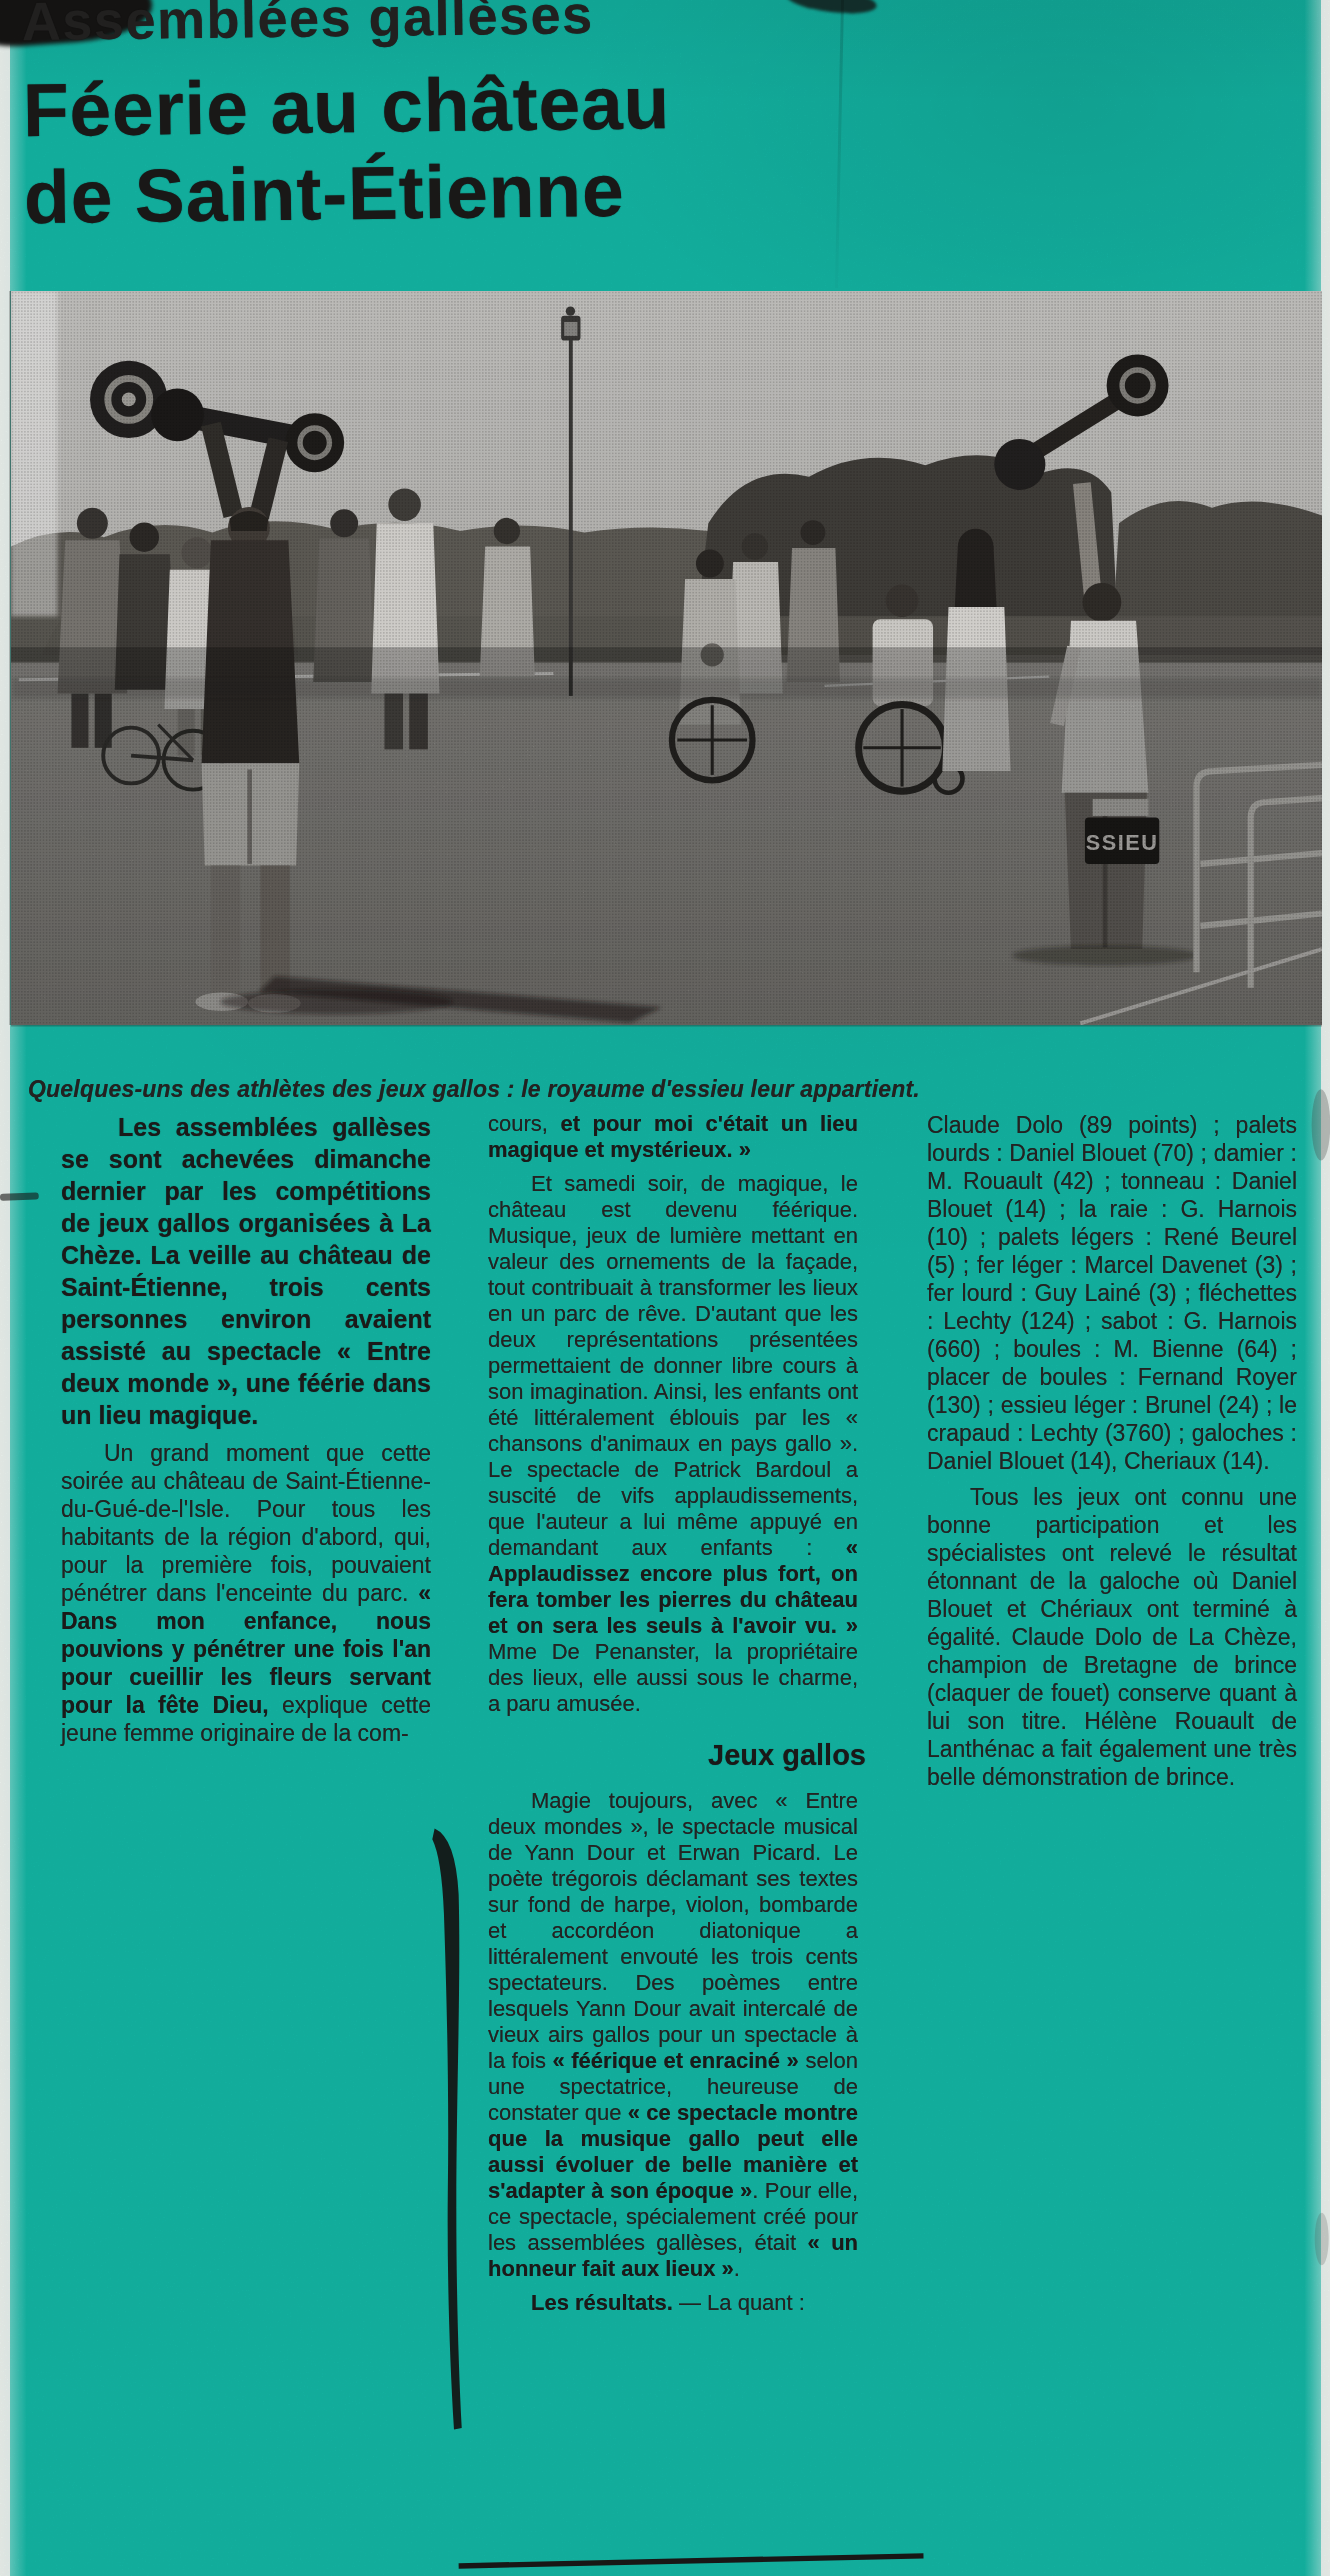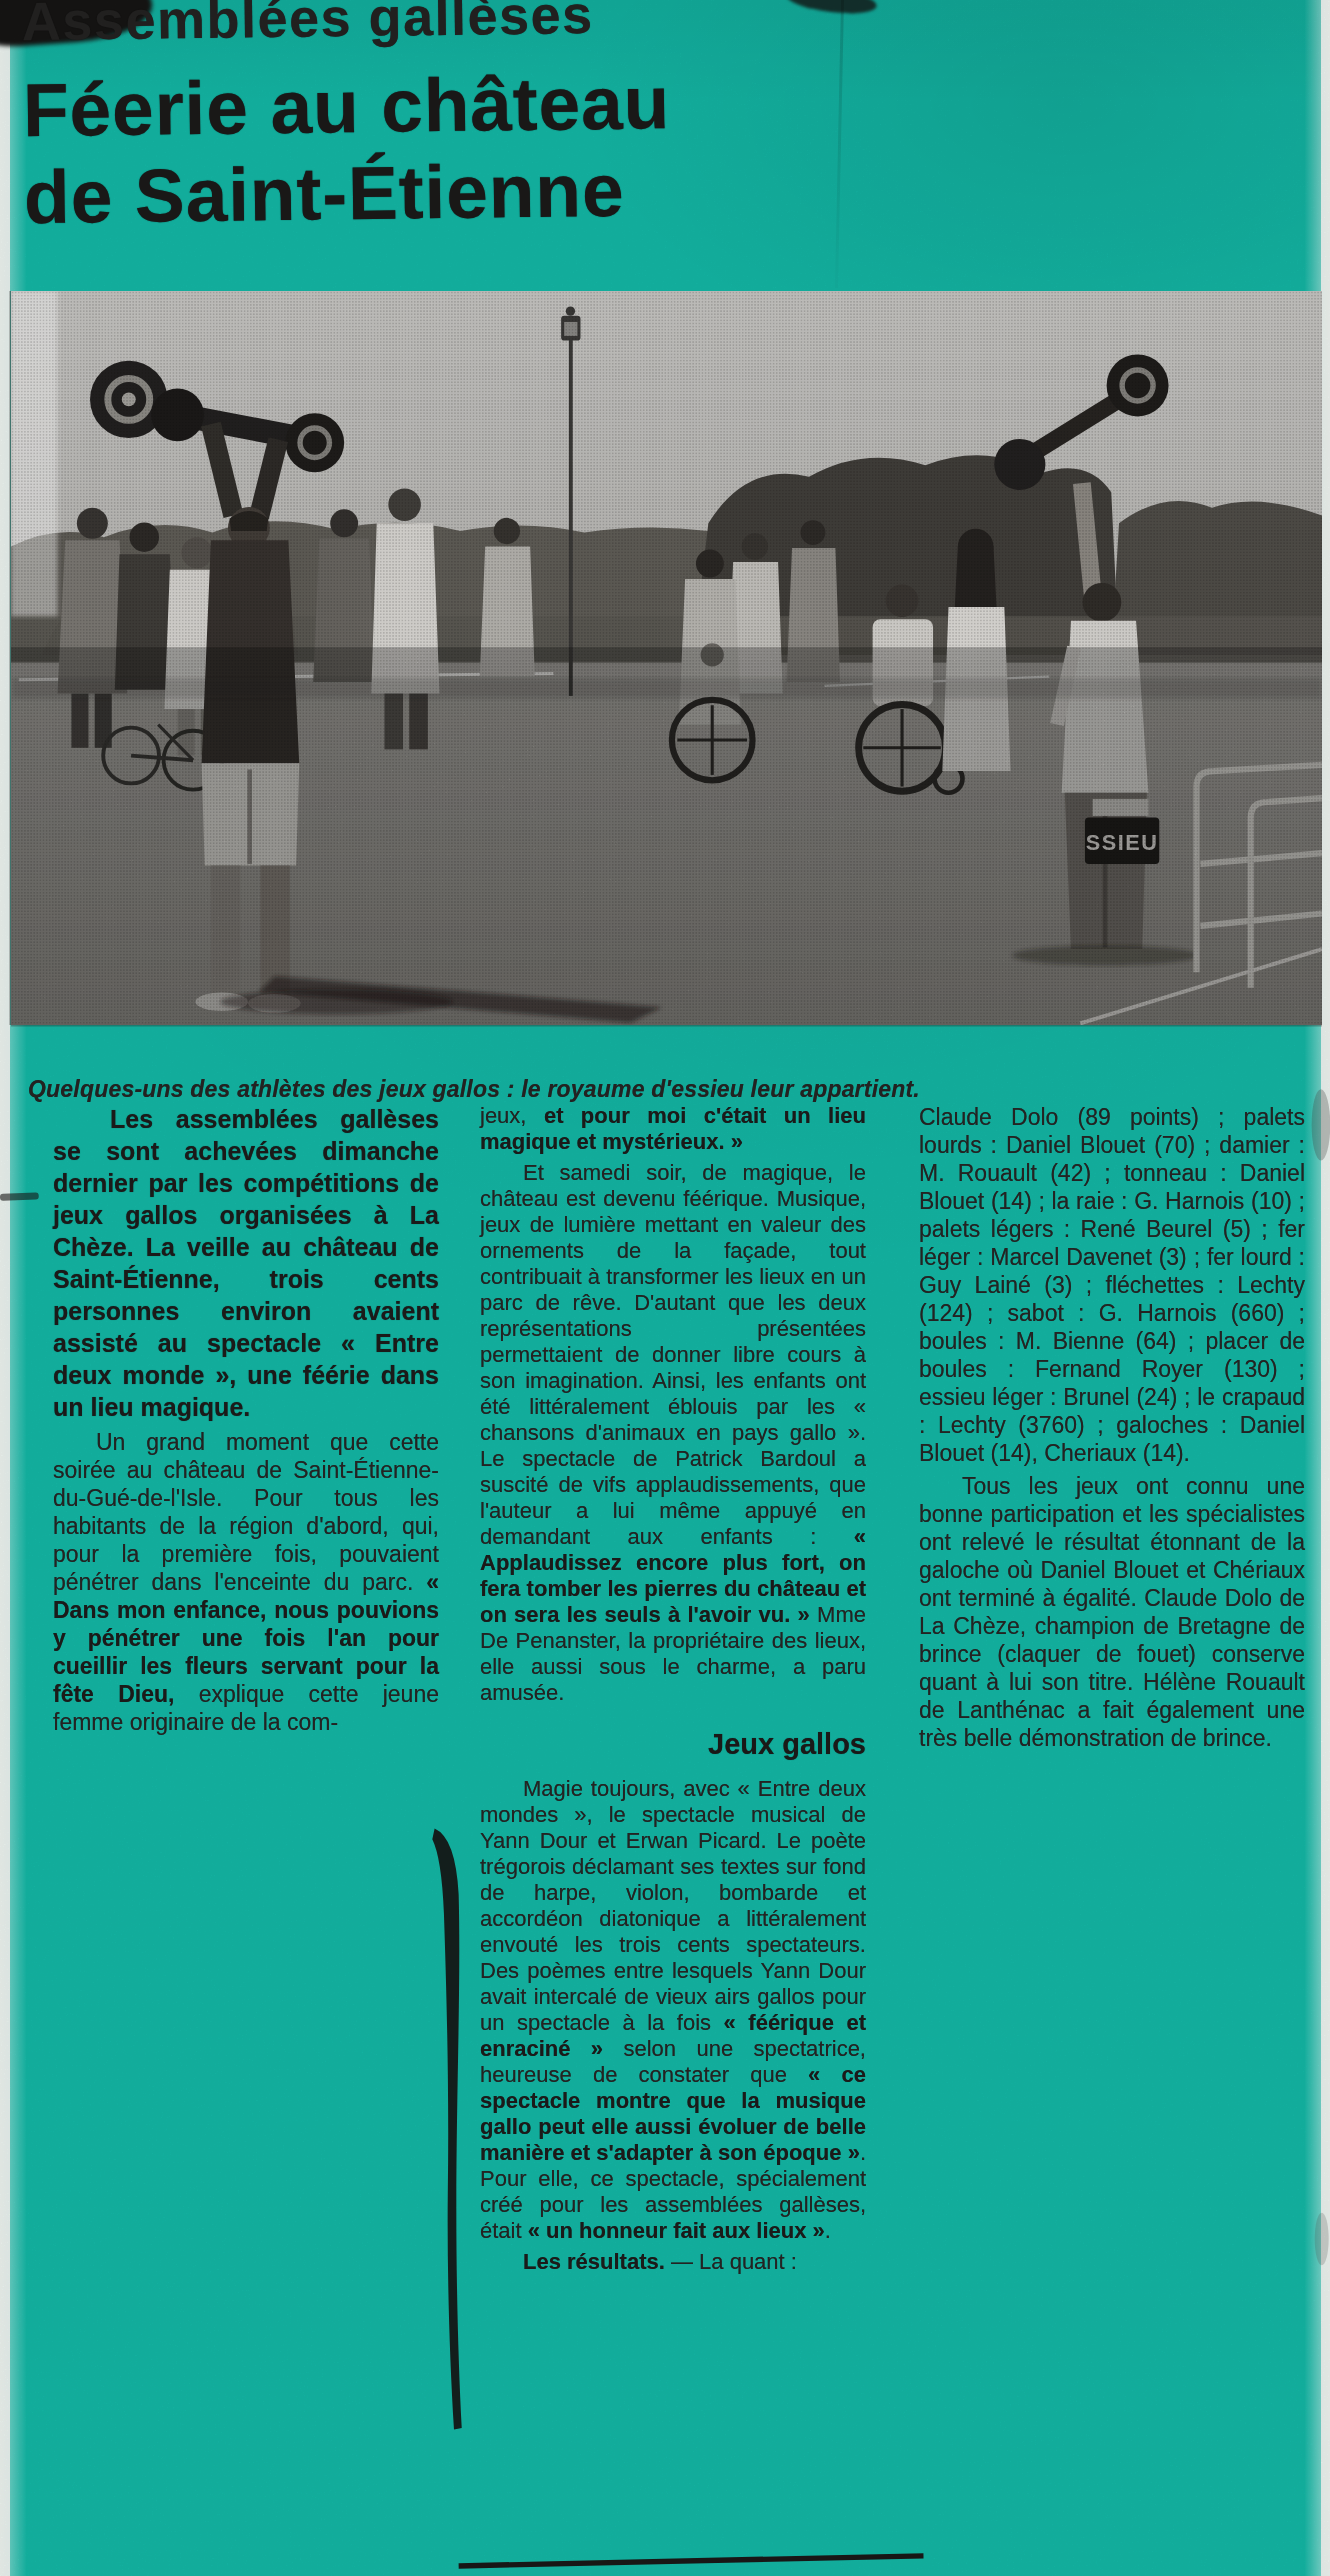--- a/index.html
+++ b/index.html
@@ -30,21 +30,21 @@
     background-image:radial-gradient(rgba(25,24,22,.16) 0.8px, transparent 1.2px);
     background-size:3.1px 3.1px;mix-blend-mode:multiply;}
   
   #caption{position:absolute;left:28px;top:1076px;width:1023px;font-style:italic;font-weight:700;
            font-size:23px;letter-spacing:0.2px;color:#262524;text-shadow:0 0 0.6px rgba(20,20,20,.5);}
   
   .col{position:absolute;top:1103px;text-align:justify;color:#272625;text-shadow:0 0 0.5px rgba(25,25,25,.55);}
   #col1{left:53px;width:386px;height:697px;}
   #col2{left:480px;width:386px;height:1464px;}
   #col3{left:919px;width:386px;height:728px;}
-  .p{margin:0;font-size:23px;line-height:28px;}
+  .p{margin:8px;font-size:23px;line-height:28px;}
   #col2 .p{font-size:22px;line-height:26px;}
   .p + .p{margin-top:4.6px;}
   .ind{text-indent:43px;}
   .lead{font-size:25px;line-height:32px;font-weight:700;color:#1d1c1b;text-shadow:0 0 0.8px rgba(15,15,15,.6);}
   .lead.ind{text-indent:57px;}
   .b{font-weight:700;color:#1d1c1b;}
   .subhead{margin:22px 0 15.5px;text-align:right;font-size:29px;font-weight:700;color:#1c1b1a;
            text-shadow:0 0 0.8px rgba(15,15,15,.6);}
   
   #marks{position:absolute;inset:0;pointer-events:none;}
@@ -240,21 +240,21 @@
     <div class="halftone"></div>
   </div>
 
   <div id="caption">Quelques-uns des athlètes des jeux gallos : le royaume d'essieu leur appartient.</div>
 
   <div id="col1" class="col">
       <p class="p lead ind"><span class="b">Les assemblées gallèses se sont achevées dimanche dernier par les compétitions de jeux gallos organisées à La Chèze. La veille au château de Saint-Étienne, trois cents personnes environ avaient assisté au spectacle « Entre deux monde », une féérie dans un lieu magique.</span></p>
       <p class="p ind"><span>Un grand moment que cette soirée au château de Saint-Étienne-du-Gué-de-l'Isle. Pour tous les habitants de la région d'abord, qui, pour la première fois, pouvaient pénétrer dans l'enceinte du parc. </span><span class="b">« Dans mon enfance, nous pouvions y pénétrer une fois l'an pour cueillir les fleurs servant pour la fête Dieu,</span><span> explique cette jeune femme originaire de la com-</span></p>
     </div>
   <div id="col2" class="col">
-      <p class="p"><span>jeux, </span><span class="b">et pour moi c'était un lieu magique et mystérieux. »</span></p>
+      <p class="p"><span>cours, </span><span class="b">et pour moi c'était un lieu magique et mystérieux. »</span></p>
       <p class="p ind"><span>Et samedi soir, de magique, le château est devenu féérique. Musique, jeux de lumière mettant en valeur des ornements de la façade, tout contribuait à transformer les lieux en un parc de rêve. D'autant que les deux représentations présentées permettaient de donner libre cours à son imagination. Ainsi, les enfants ont été littéralement éblouis par les « chansons d'animaux en pays gallo ». Le spectacle de Patrick Bardoul a suscité de vifs applaudissements, que l'auteur a lui même appuyé en demandant aux enfants : </span><span class="b">« Applaudissez encore plus fort, on fera tomber les pierres du château et on sera les seuls à l'avoir vu. »</span><span> Mme De Penanster, la propriétaire des lieux, elle aussi sous le charme, a paru amusée.</span></p>
       <h3 class="subhead">Jeux gallos</h3>
       <p class="p ind"><span>Magie toujours, avec « Entre deux mondes », le spectacle musical de Yann Dour et Erwan Picard. Le poète trégorois déclamant ses textes sur fond de harpe, violon, bombarde et accordéon diatonique a littéralement envouté les trois cents spectateurs. Des poèmes entre lesquels Yann Dour avait intercalé de vieux airs gallos pour un spectacle à la fois </span><span class="b">« féérique et enraciné »</span><span> selon une spectatrice, heureuse de constater que </span><span class="b">« ce spectacle montre que la musique gallo peut elle aussi évoluer de belle manière et s'adapter à son époque »</span><span>. Pour elle, ce spectacle, spécialement créé pour les assemblées gallèses, était </span><span class="b">« un honneur fait aux lieux »</span><span>.</span></p>
       <p class="p ind"><span class="b">Les résultats.</span><span> — La quant :</span></p>
     </div>
   <div id="col3" class="col">
       <p class="p"><span>Claude Dolo (89 points) ; palets lourds : Daniel Blouet (70) ; damier : M. Rouault (42) ; tonneau : Daniel Blouet (14) ; la raie : G. Harnois (10) ; palets légers : René Beurel (5) ; fer léger : Marcel Davenet (3) ; fer lourd : Guy Lainé (3) ; fléchettes : Lechty (124) ; sabot : G. Harnois (660) ; boules : M. Bienne (64) ; placer de boules : Fernand Royer (130) ; essieu léger : Brunel (24) ; le crapaud : Lechty (3760) ; galoches : Daniel Blouet (14), Cheriaux (14).</span></p>
       <p class="p ind"><span>Tous les jeux ont connu une bonne participation et les spécialistes ont relevé le résultat étonnant de la galoche où Daniel Blouet et Chériaux ont terminé à égalité. Claude Dolo de La Chèze, champion de Bretagne de brince (claquer de fouet) conserve quant à lui son titre. Hélène Rouault de Lanthénac a fait également une très belle démonstration de brince.</span></p>
     </div>
 

